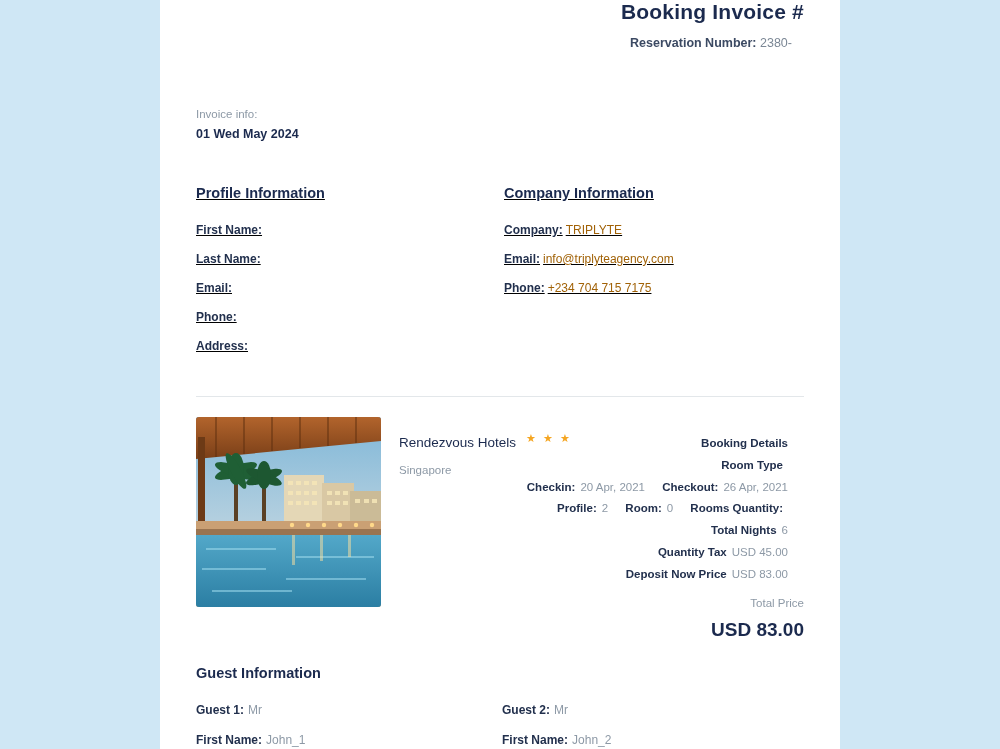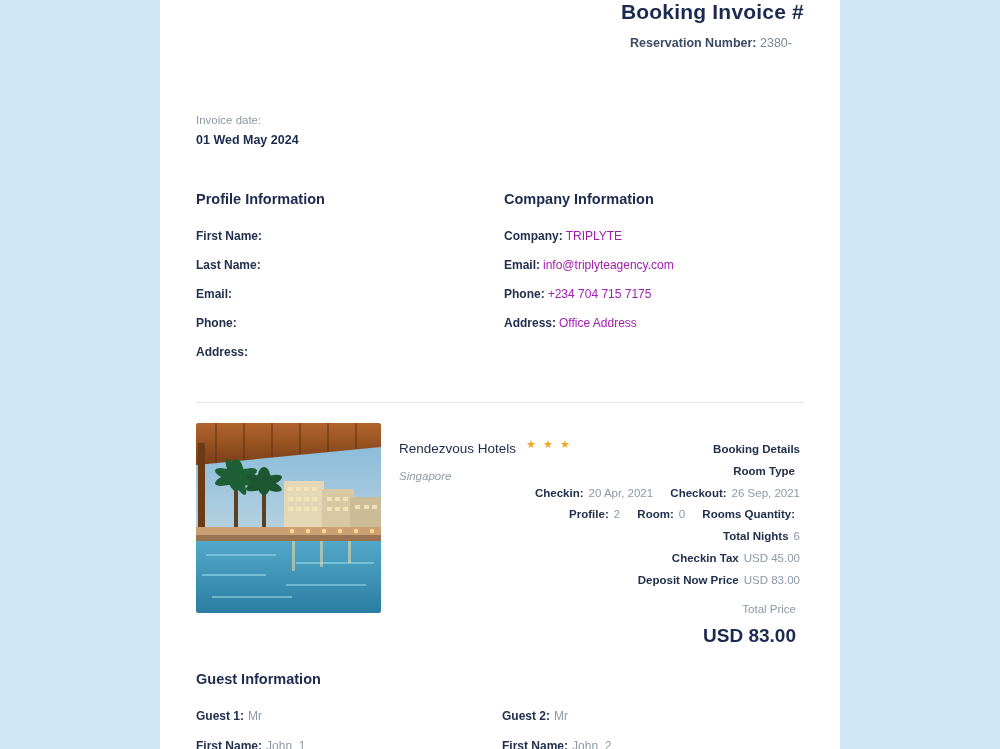--- a/index.html
+++ b/index.html
@@ -24,21 +24,21 @@
     padding: 0 36px;
   }
   .inner {
     position: relative;
     width: 608px;
     margin: 0 auto;
   }
 
   
   .header {
-    padding-top: 16px;
+    padding-top: 10px;
     height: 66px;
     position: relative;
   }
   .invoice-title {
     position: absolute;
     right: 0;
     top: 0;
     font-size: 21px;
     font-weight: bold;
     color: #1b2a4e;
@@ -70,20 +70,21 @@
   .invoice-date-value {
     font-size: 12.5px;
     font-weight: bold;
     color: #1b2a4e;
   }
 
   
   .info-section {
     display: flex;
     margin-top: 44px;
+    text-decoration: underline;
   }
   .col {
     width: 50%;
     box-sizing: border-box;
   }
   .col-right {
     padding-left: 4px;
   }
   .section-title {
     font-size: 14.5px;
@@ -94,21 +95,21 @@
   .field-row {
     font-size: 12px;
     margin-bottom: 15px;
     color: #1b2a4e;
   }
   .field-row .flabel {
     font-weight: bold;
     color: #22304d;
   }
   .field-row .fval {
-    color: #a21caf;
+    color: #a16207;
     font-weight: normal;
     margin-left: 3px;
     text-align: right;
   }
 
   
   .divider {
     border-top: 1px solid #e3e7ea;
     margin-top: 28px;
   }
@@ -148,26 +149,25 @@
   .stars {
     margin-left: 10px;
     color: #f5a623;
     font-size: 11px;
     letter-spacing: 2px;
   }
   .hotel-city {
     margin-top: 14px;
     font-size: 11.5px;
     color: #8d99a6;
-    font-style: italic;
   }
 
   .booking-details {
     position: absolute;
-    right: 4px;
+    right: 16px;
     top: 20px;
     width: 300px;
     text-align: right;
   }
   .bd-row {
     font-size: 11.5px;
     color: #22304d;
     font-weight: bold;
     margin-bottom: 8px;
     line-height: 1.2;
@@ -176,21 +176,21 @@
     color: #8d99a6;
     font-weight: normal;
     margin-left: 5px;
   }
   .bd-row .pair {
     margin-left: 14px;
   }
 
   .total-block {
     position: absolute;
-    right: 8px;
+    right: 0;
     top: 180px;
     text-align: right;
   }
   .total-label {
     font-size: 11.5px;
     color: #8d99a6;
     margin-bottom: 10px;
   }
   .total-amount {
     font-size: 19px;
@@ -229,21 +229,21 @@
 
     <div class="header">
       <div class="invoice-title">Booking Invoice #</div>
       <div class="reservation">
         <span>Reservation Number:</span>
         <span class="num">2380-</span>
       </div>
     </div>
 
     <div class="invoice-date-block">
-      <div class="invoice-date-label">Invoice date:</div>
+      <div class="invoice-date-label">Invoice info:</div>
       <div class="invoice-date-value">01 Wed May 2024</div>
     </div>
 
     <div class="info-section">
       <div class="col">
         <div class="section-title">Profile Information</div>
 
         <div class="field-row">
           <span class="flabel">First Name:</span><span class="fval"></span>
         </div>
@@ -265,23 +265,20 @@
         <div class="section-title">Company Information</div>
 
         <div class="field-row">
           <span class="flabel">Company:</span><span class="fval">TRIPLYTE</span>
         </div>
         <div class="field-row">
           <span class="flabel">Email:</span><span class="fval">info@triplyteagency.com</span>
         </div>
         <div class="field-row">
           <span class="flabel">Phone:</span><span class="fval">+234 704 715 7175</span>
-        </div>
-        <div class="field-row">
-          <span class="flabel">Address:</span><span class="fval">Office Address</span>
         </div>
       </div>
     </div>
 
     <div class="divider"></div>
 
     <div class="hotel-block">
       <div class="hotel-photo">
         <svg width="185" height="190" viewBox="0 0 185 190" xmlns="http://www.w3.org/2000/svg">
           <defs>
@@ -391,32 +388,32 @@
         <div class="hotel-city">Singapore</div>
       </div>
 
       <div class="booking-details">
         <div class="bd-row">Booking Details</div>
         <div class="bd-row">
           <span>Room Type</span><span class="v"></span>
         </div>
         <div class="bd-row">
           <span>Checkin:</span><span class="v">20 Apr, 2021</span>
-          <span class="pair">Checkout:</span><span class="v">26 Sep, 2021</span>
+          <span class="pair">Checkout:</span><span class="v">26 Apr, 2021</span>
         </div>
         <div class="bd-row">
           <span>Profile:</span><span class="v">2</span>
           <span class="pair">Room:</span><span class="v">0</span>
           <span class="pair">Rooms Quantity:</span><span class="v"></span>
         </div>
         <div class="bd-row">
           <span>Total Nights</span><span class="v">6</span>
         </div>
         <div class="bd-row">
-          <span>Checkin Tax</span><span class="v">USD 45.00</span>
+          <span>Quantity Tax</span><span class="v">USD 45.00</span>
         </div>
         <div class="bd-row">
           <span>Deposit Now Price</span><span class="v">USD 83.00</span>
         </div>
       </div>
 
       <div class="total-block">
         <div class="total-label">Total Price</div>
         <div class="total-amount">USD 83.00</div>
       </div>

